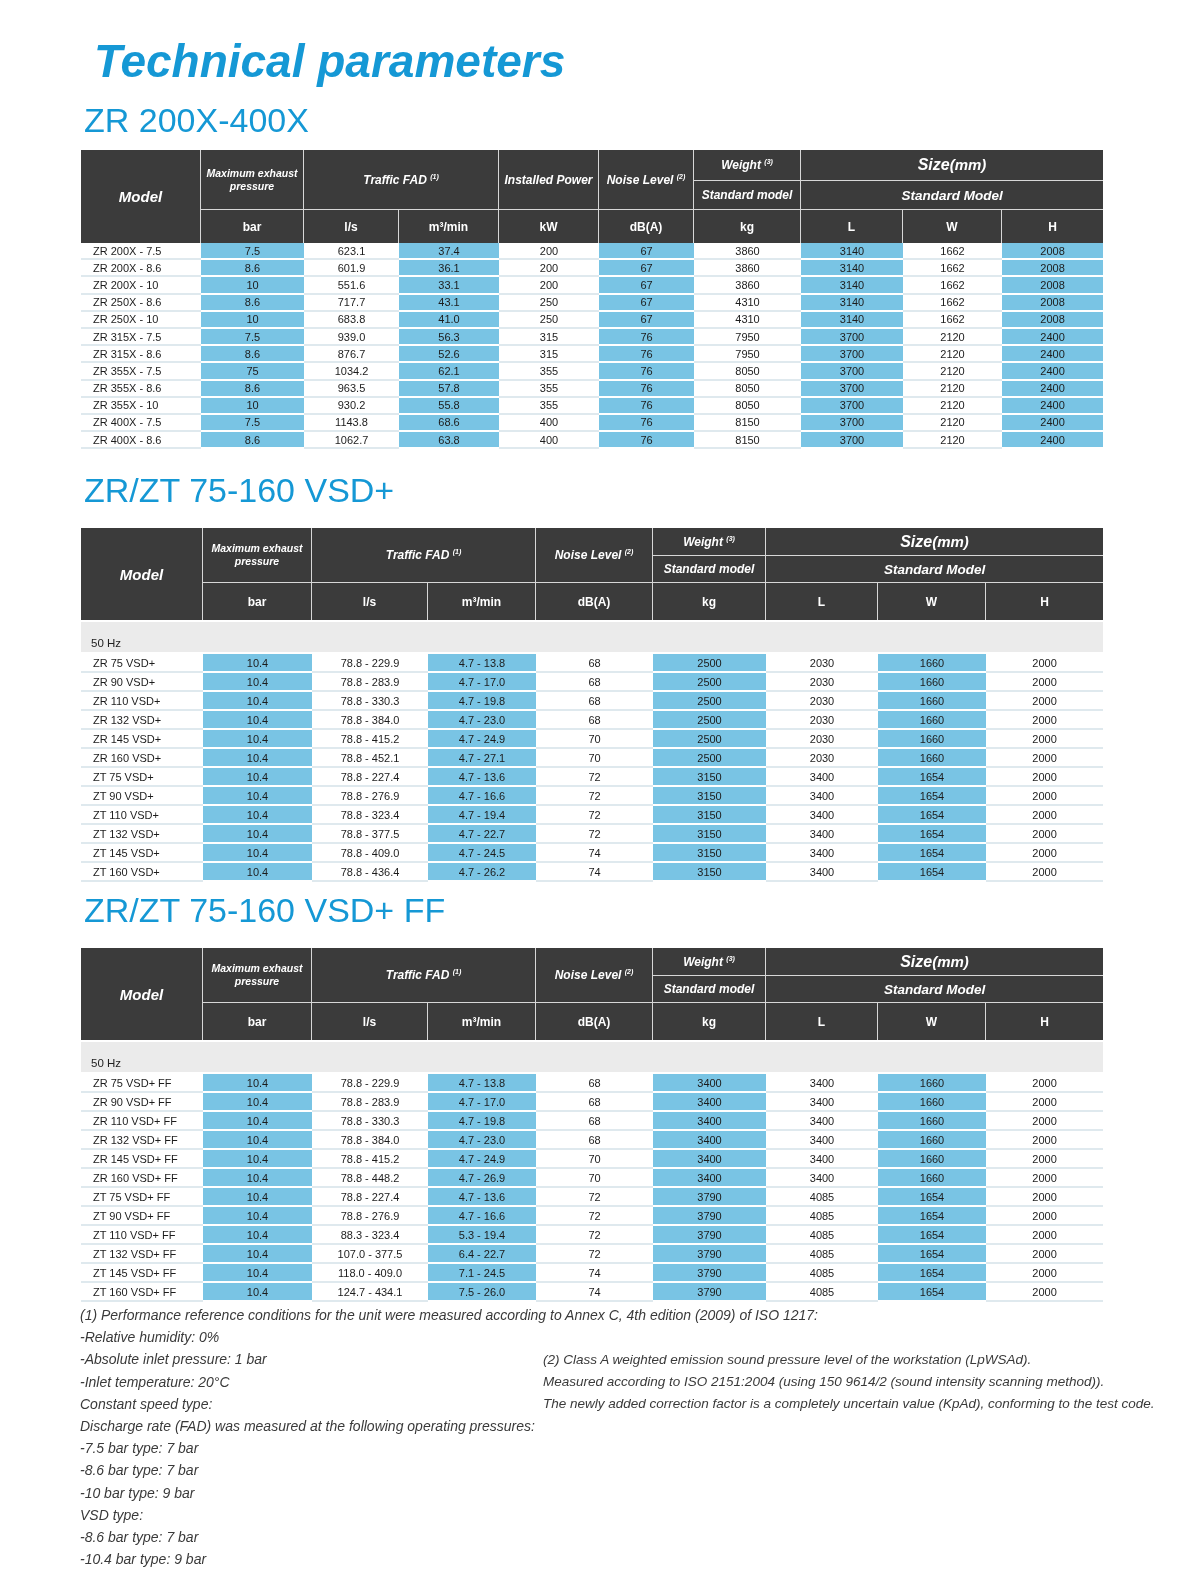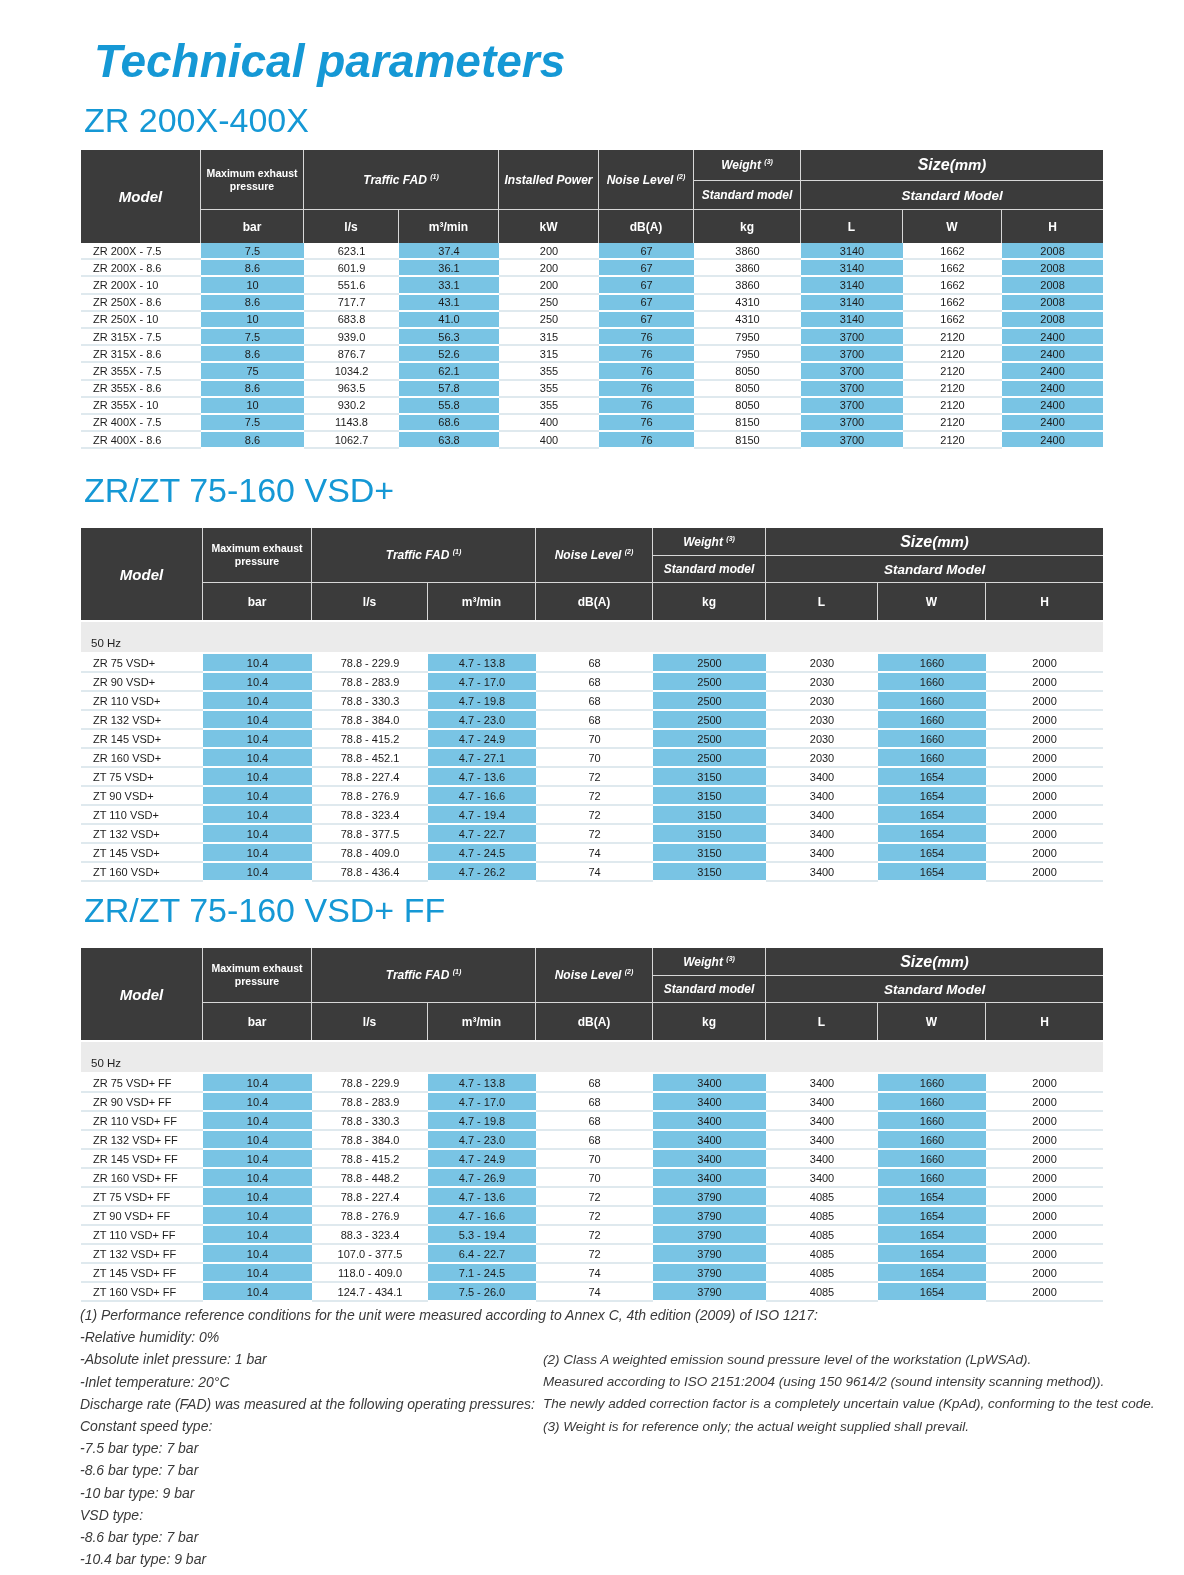--- a/index.html
+++ b/index.html
@@ -28,21 +28,21 @@
   #t1{top:150px;} #t2{top:528px;} #t3{top:948px;}
 
   thead th{
     background:var(--header_bg,#3b3b3b);color:#fff;
     font-weight:bold;vertical-align:middle;text-align:center;
     padding:0;overflow:hidden;
   }
   .bR{border-right:1px solid rgba(255,255,255,.8);}
   .bB{border-bottom:1px solid rgba(255,255,255,.8);}
   .th-model{font-style:italic;font-size:15px;}
-  .th-pressure{font-size:10.5px;line-height:13px;margin-top:32px;}
+  .th-pressure{font-style:italic;font-size:10.5px;line-height:13px;margin-top:32px;}
   .blk{display:block;}
   .th-label{font-style:italic;font-size:12px;}
   .th-weight{font-style:italic;font-size:12px;}
   .th-sub{font-style:italic;font-size:12px;}
   .th-sizesub{font-style:italic;font-size:13.5px;}
   .size-big{font-style:italic;font-size:16px;}
   .size-small{font-style:italic;font-size:15px;}
   sup.s{font-size:7px;vertical-align:super;line-height:0;}
   .th-unit{font-size:12px;font-weight:bold;}
   
@@ -662,27 +662,26 @@
         <td>2000</td>
       </tr>
     </tbody>
 </table>
 
 <div id="fnL" class="fn">
   <div>(1) Performance reference conditions for the unit were measured according to Annex C, 4th edition (2009) of ISO 1217:</div>
   <div>-Relative humidity: 0%</div>
   <div>-Absolute inlet pressure: 1 bar</div>
   <div>-Inlet temperature: 20°C</div>
+  <div>Constant speed type:</div>
   <div>Discharge rate (FAD) was measured at the following operating pressures:</div>
-  <div>Constant speed type:</div>
   <div>-7.5 bar type: 7 bar</div>
   <div>-8.6 bar type: 7 bar</div>
   <div>-10 bar type: 9 bar</div>
   <div>VSD type:</div>
   <div>-8.6 bar type: 7 bar</div>
   <div>-10.4 bar type: 9 bar</div>
 </div>
 <div id="fnR" class="fn">
   <div>(2) Class A weighted emission sound pressure level of the workstation (LpWSAd).</div>
   <div>Measured according to ISO 2151:2004 (using 150 9614/2 (sound intensity scanning method)).</div>
   <div>The newly added correction factor is a completely uncertain value (KpAd), conforming to the test code.</div>
-  <div>(3) Weight is for reference only; the actual weight supplied shall prevail.</div>
 </div>
 
 </body></html>

